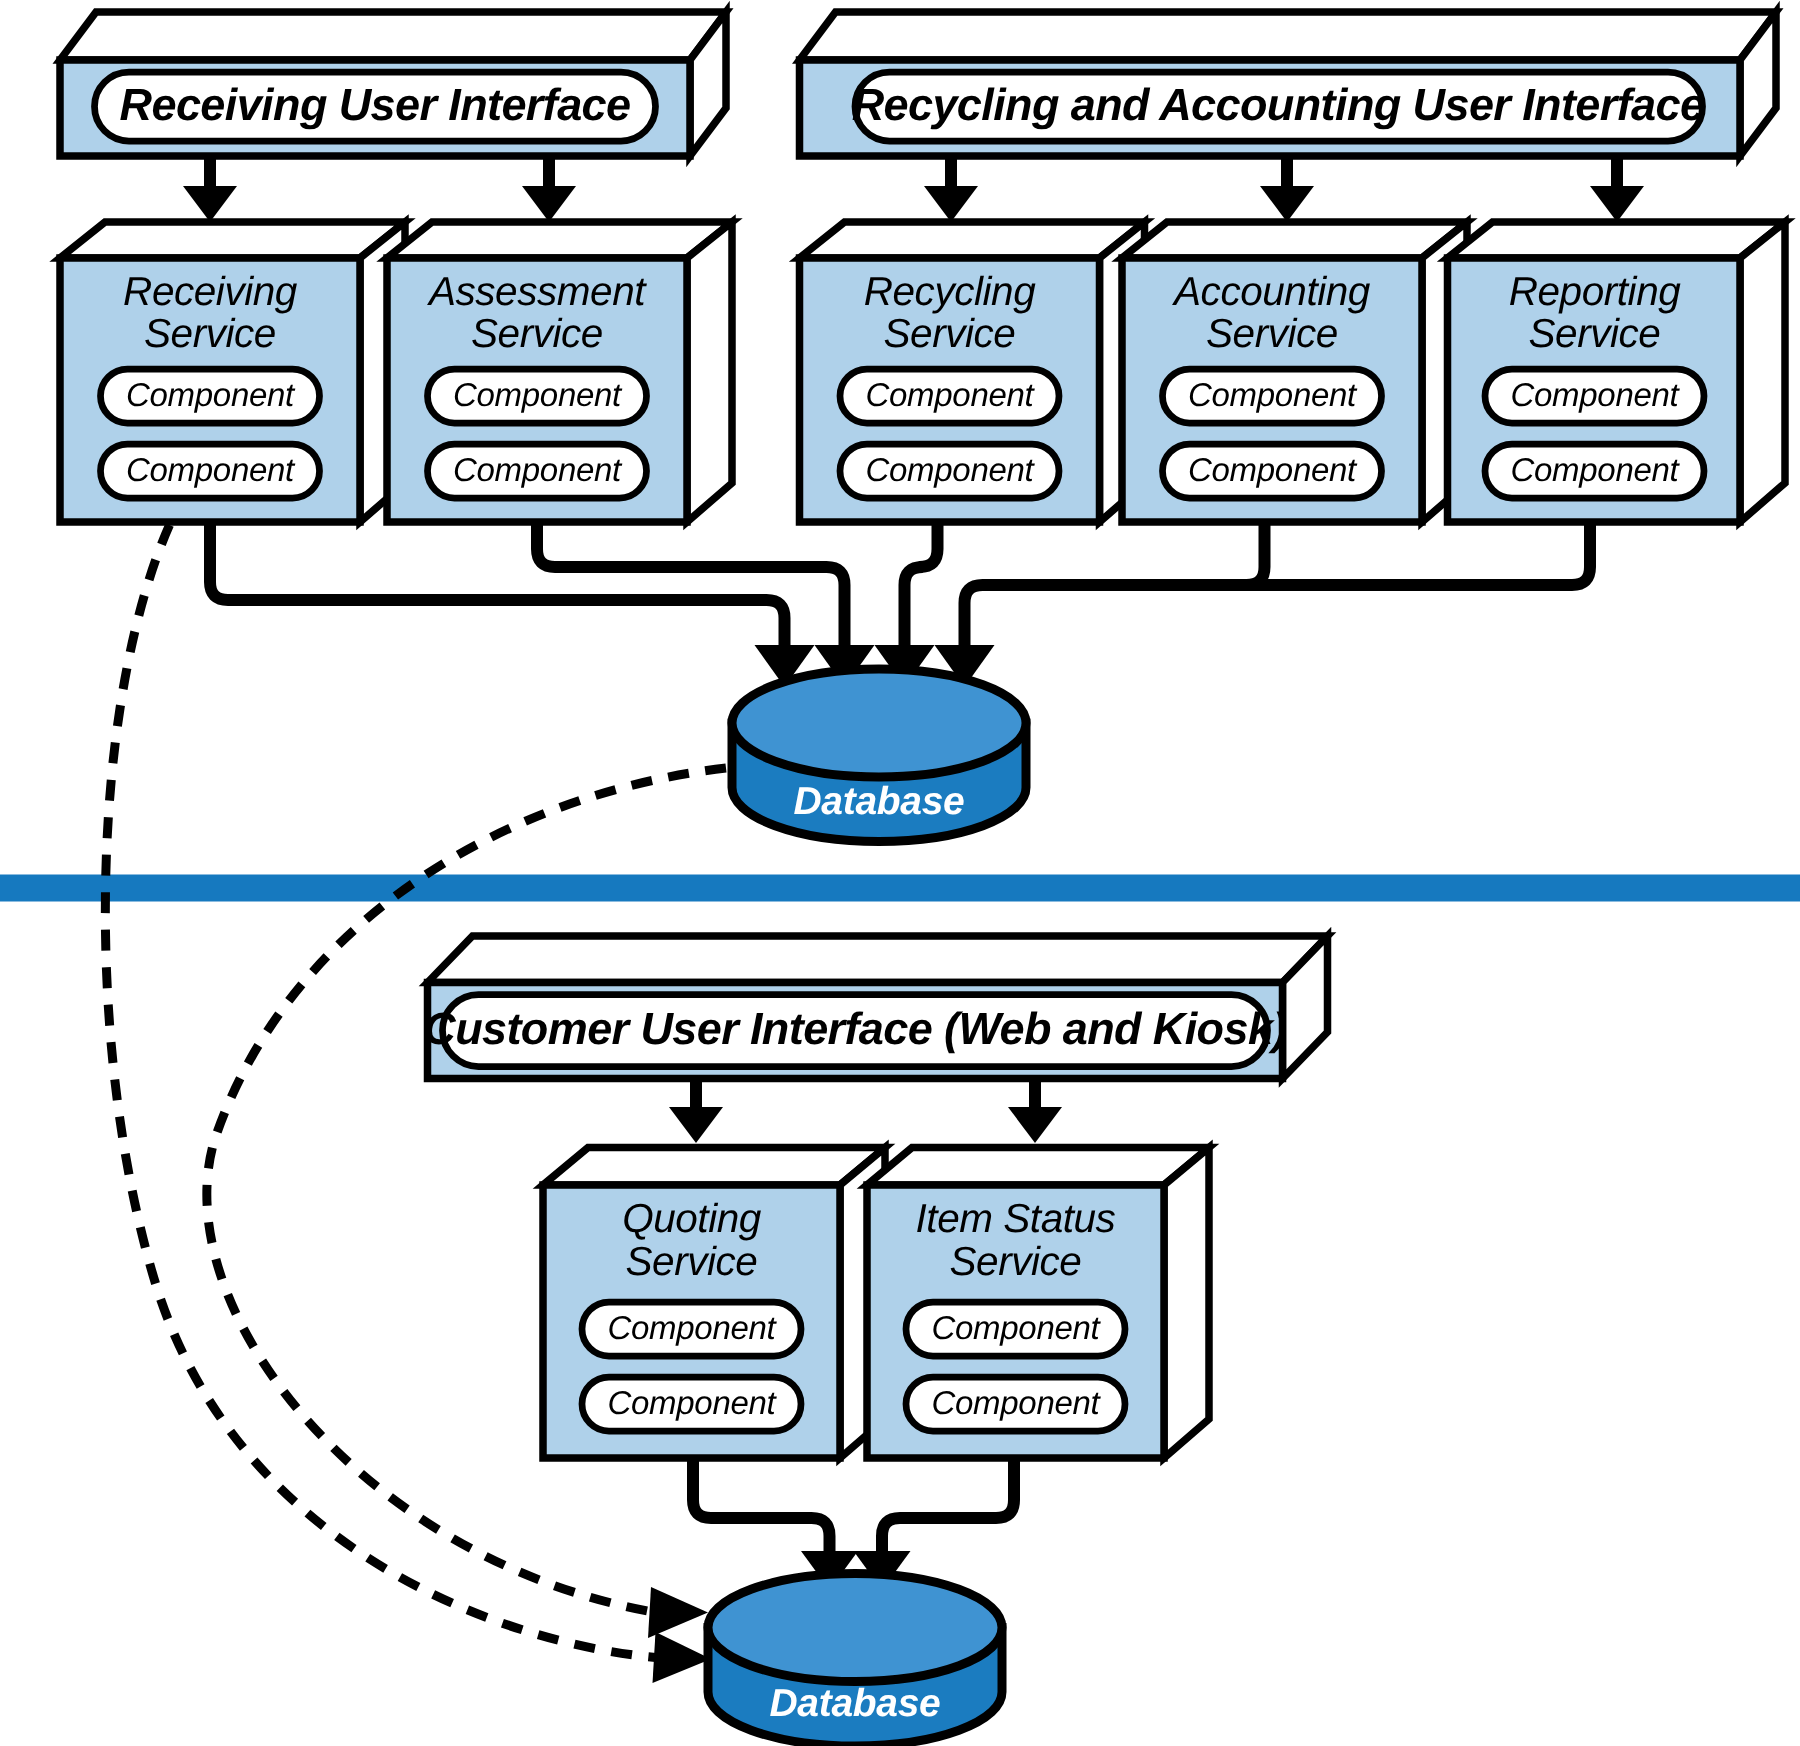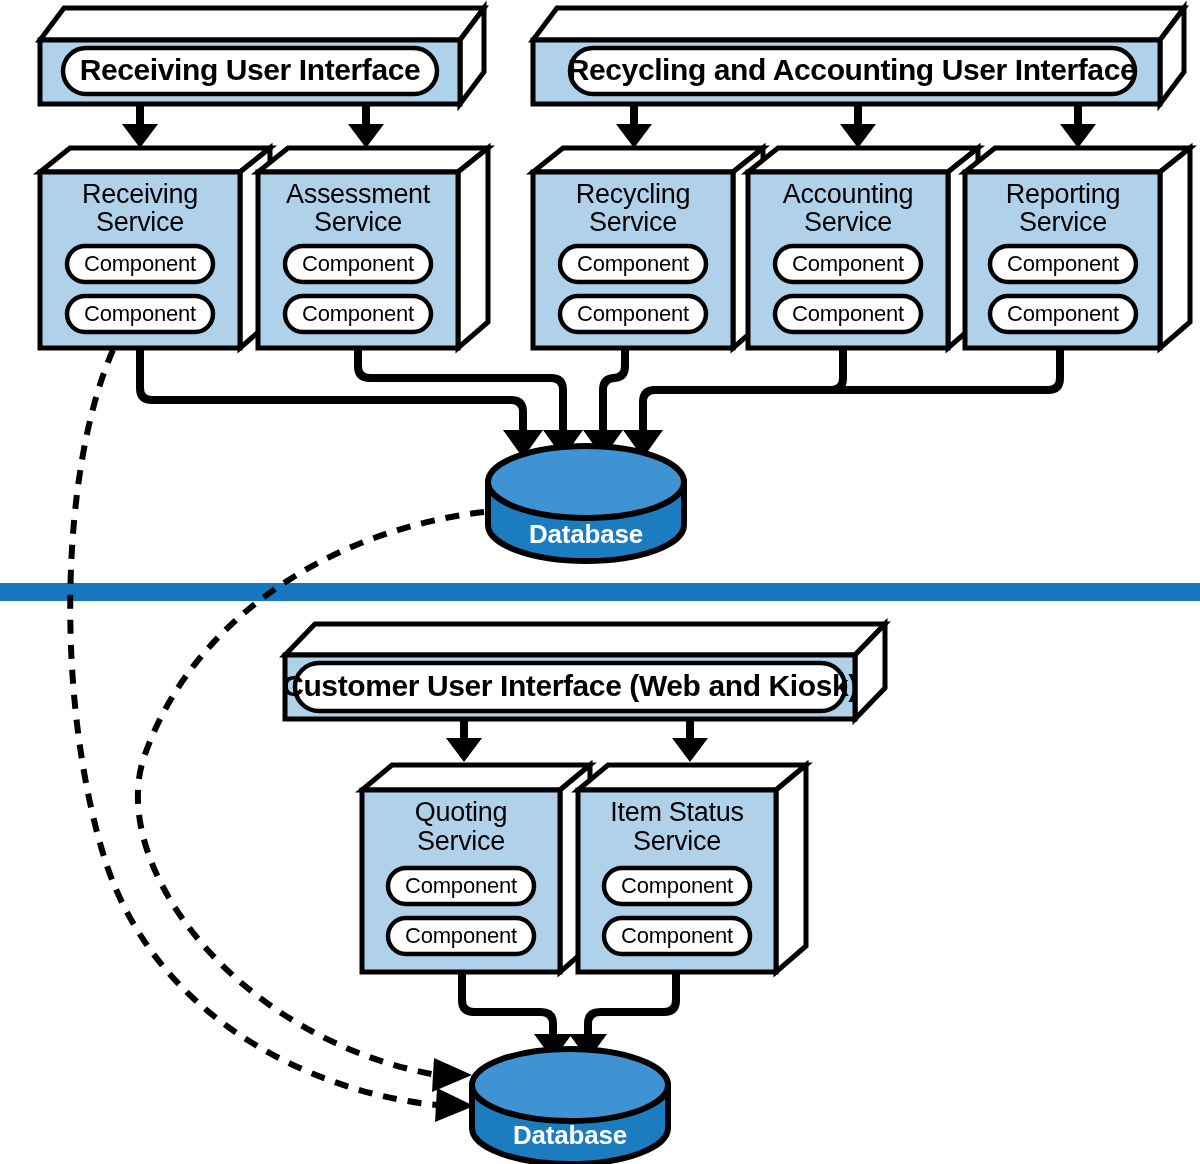--- a/index.html
+++ b/index.html
@@ -11,20 +11,21 @@
     width: 1200px;
     height: 1164px;
     font-family: "Liberation Sans", sans-serif;
     overflow: hidden;
   }
   #diagram-root {
     position: relative;
     width: 1200px;
     height: 1073px;
     background: #ffffff;
+    font-style: italic;
   }
   svg.layer {
     position: absolute;
     top: 0;
     left: 0;
     width: 1200px;
     height: 1164px;
   }
   .box-face   { fill: #AFD1EA; stroke: #000000; stroke-width: 5; stroke-linejoin: miter; }
   .box-top    { fill: #FFFFFF; stroke: #000000; stroke-width: 5; stroke-linejoin: miter; }

